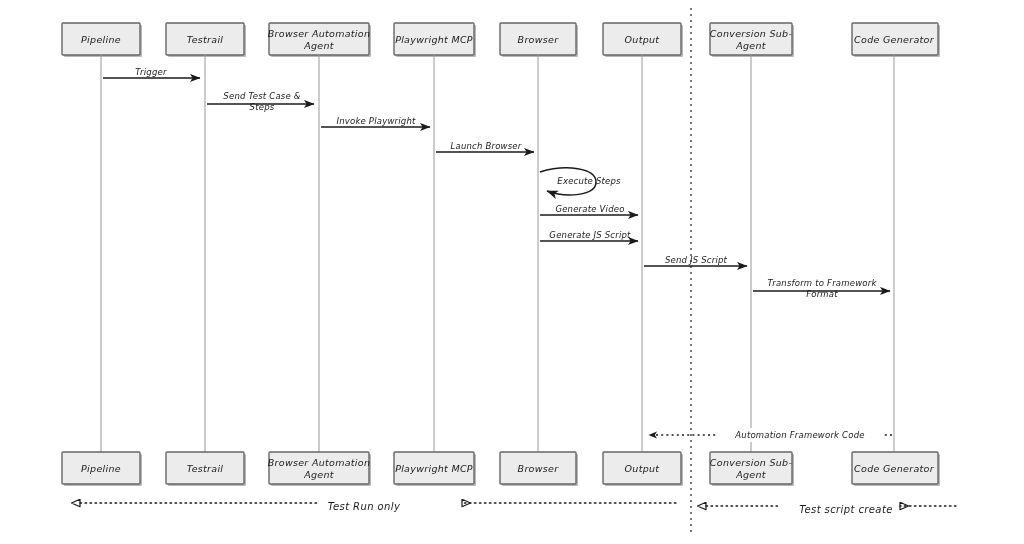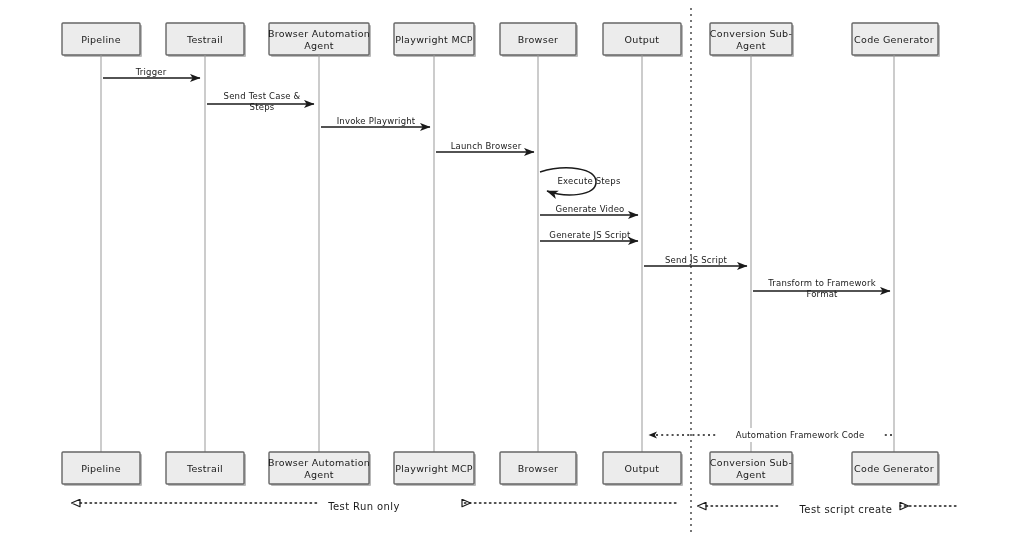--- a/index.html
+++ b/index.html
@@ -12,20 +12,21 @@
     height: 544px;
     font-family: "DejaVu Sans", sans-serif;
     overflow: hidden;
     position: relative;
   }
   #diagram-root {
     position: absolute;
     left: 0; top: 0;
     width: 947px;
     height: 544px;
+    font-style: italic;
   }
   svg.seq {
     display: block;
     width: 1024px;
     height: 544px;
   }
   .actor-box-rect {
     fill: #ECECEC;
     stroke: #666666;
     stroke-width: 1.4;

